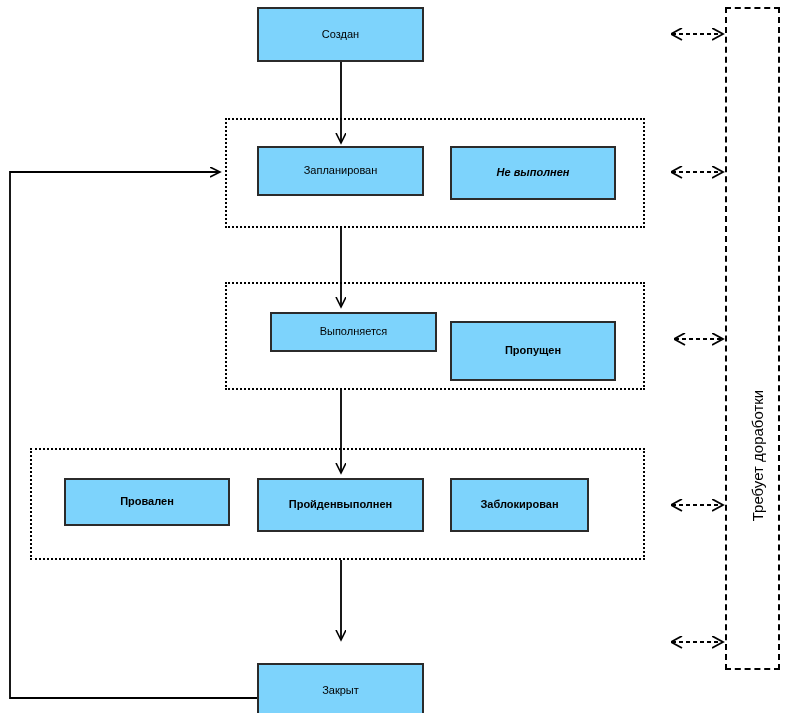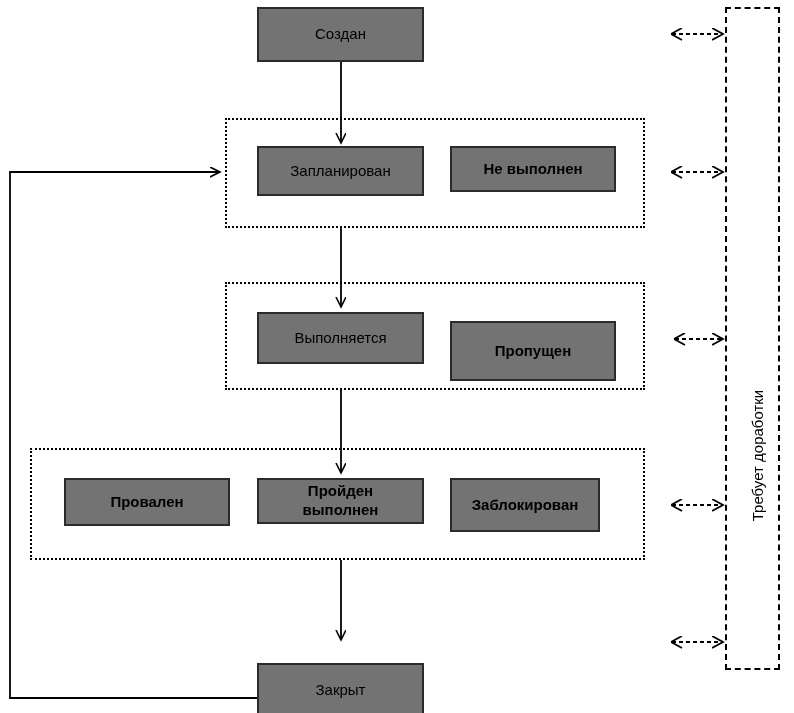--- a/index.html
+++ b/index.html
@@ -12,26 +12,26 @@
     width: 794px;
     height: 713px;
     background: #ffffff;
     font-family: "Liberation Sans", "DejaVu Sans", sans-serif;
     overflow: hidden;
   }
   .node {
     position: absolute;
     box-sizing: border-box;
     border: 2px solid #2b2b2b;
-    background: #737373;
+    background: #7dd3fc;
     display: flex;
     align-items: center;
     justify-content: center;
     text-align: center;
-    font-size: 15px;
+    font-size: 11px;
     color: #000000;
     line-height: 1.25;
     z-index: 3;
   }
   .node.bold { font-weight: bold; }
   .group {
     position: absolute;
     box-sizing: border-box;
     border: 2px dotted #000000;
     background: transparent;
@@ -102,27 +102,27 @@
   <div class="group" style="left:225px; top:118px; width:420px; height:110px;"></div>
   <div class="group" style="left:225px; top:282px; width:420px; height:108px;"></div>
   <div class="group" style="left:30px; top:448px; width:615px; height:112px;"></div>
 
   <div class="side-panel" style="left:725px; top:7px; width:55px; height:663px;"></div>
   <div class="side-label" style="left:657px; top:447px; width:200px;">Требует доработки</div>
 
   <div class="node" style="left:257px; top:7px; width:167px; height:55px;">Создан</div>
 
   <div class="node" style="left:257px; top:146px; width:167px; height:50px;">Запланирован</div>
-  <div class="node bold" style="left:450px; top:146px; width:166px; height:46px;">Не выполнен</div>
+  <div class="node bold" style="left:450px; top:146px; width:166px; height:54px;font-style:italic;">Не выполнен</div>
 
-  <div class="node" style="left:257px; top:312px; width:167px; height:52px;">Выполняется</div>
+  <div class="node" style="left:270px; top:312px; width:167px; height:40px;">Выполняется</div>
   <div class="node bold" style="left:450px; top:321px; width:166px; height:60px;">Пропущен</div>
 
   <div class="node bold" style="left:64px; top:478px; width:166px; height:48px;">Провален</div>
-  <div class="node bold" style="left:257px; top:478px; width:167px; height:46px; flex-direction:column;">
+  <div class="node bold" style="left:257px; top:478px; width:167px; height:54px; ">
     <span>Пройден</span>
     <span>выполнен</span>
   </div>
-  <div class="node bold" style="left:450px; top:478px; width:150px; height:54px;">Заблокирован</div>
+  <div class="node bold" style="left:450px; top:478px; width:139px; height:54px;">Заблокирован</div>
 
   <div class="node" style="left:257px; top:615px; width:167px; height:55px;margin-top:48px;">Закрыт</div>
 
 </div>
 
 </body></html>

